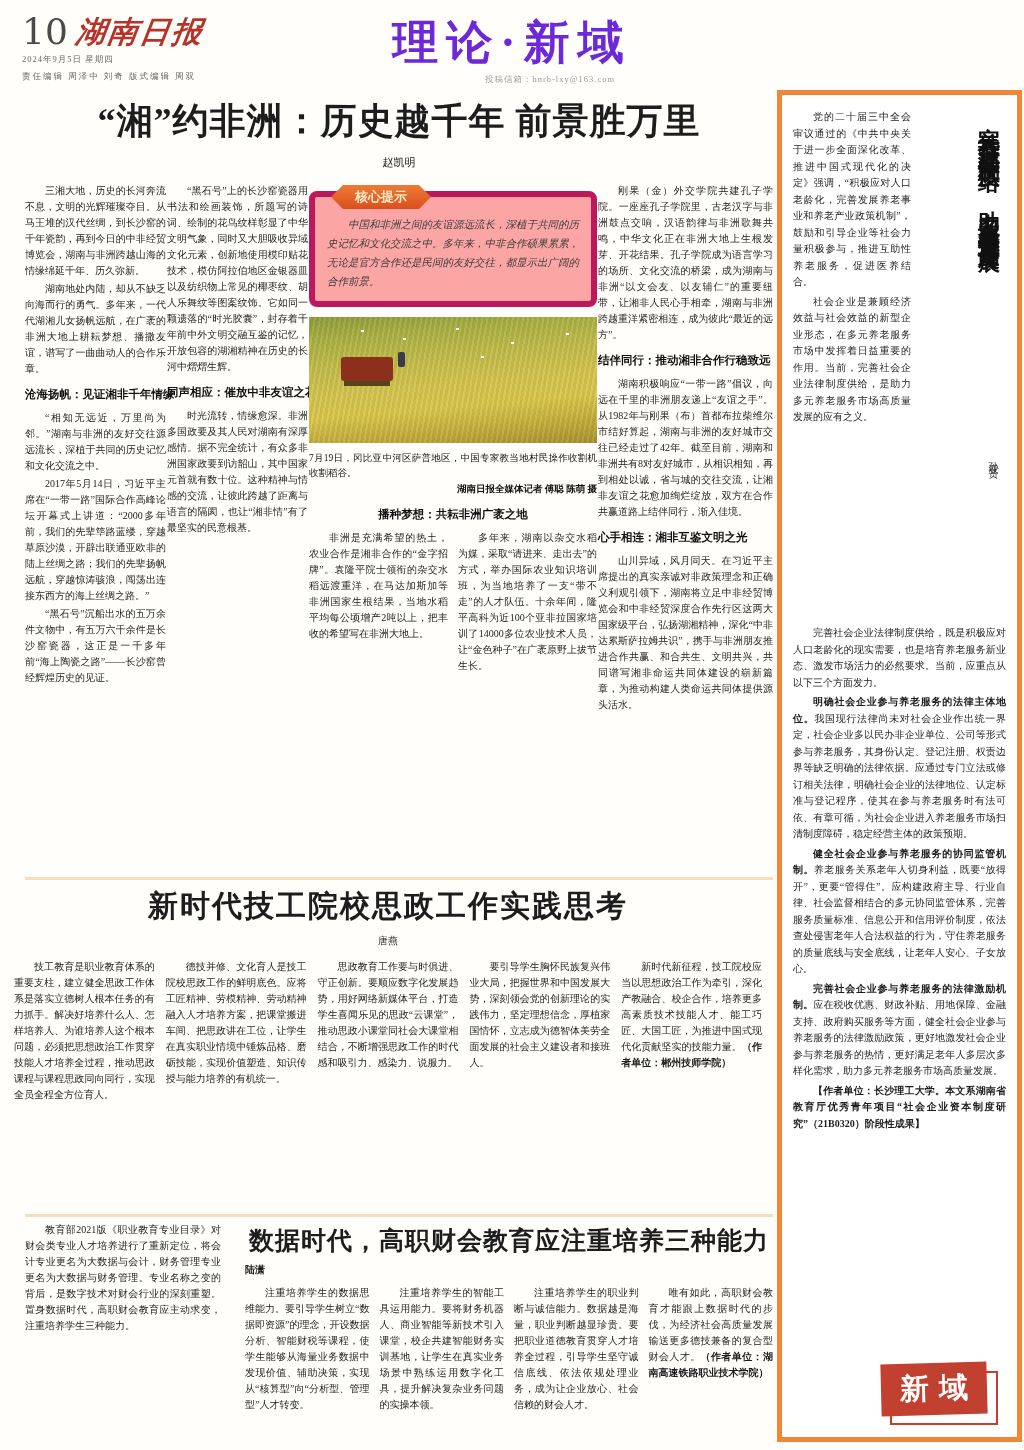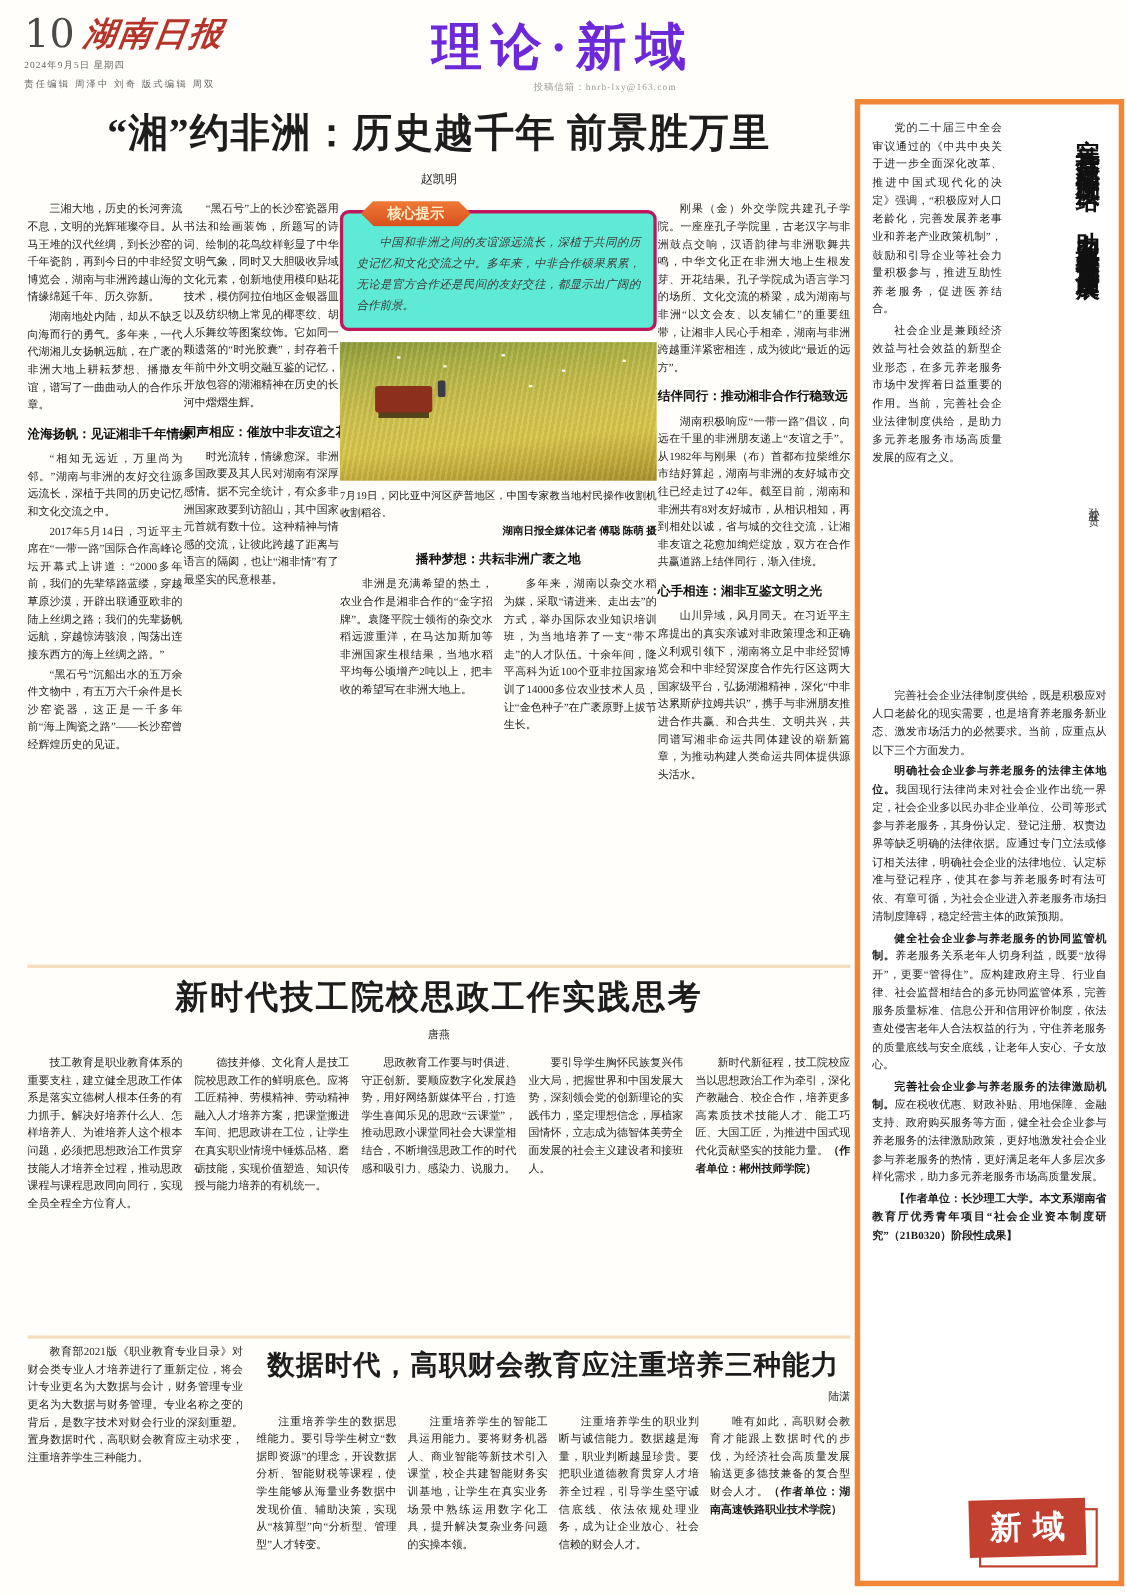--- a/index.html
+++ b/index.html
@@ -25,21 +25,21 @@
   .colA,.colB{width:141px;flex:none;}
   .colM{width:288px;flex:none;}
   .colE{flex:1;min-width:0;}
   p.bp{font-size:10px;line-height:16px;text-align:justify;text-indent:2em;margin:0 0 2px;}
   h3.sub{font-size:11.5px;font-weight:bold;font-family:"Liberation Sans","DejaVu Sans",sans-serif;
          margin:10px 0 8px;color:#111;white-space:nowrap;}
   .mid-sub{text-align:center;}
   .attr{font-weight:bold;}
 
   
-  .tipbox{position:relative;background:#5eead4;border:3px solid #be185d;border-radius:8px;
+  .tipbox{position:relative;background:#fca5a5;border:6px solid #be185d;border-radius:8px;
           padding:18px 12px 10px;margin-top:8px;}
   .tiplabel{position:absolute;top:-12px;left:16px;background:linear-gradient(180deg,#ef7b36,#d94f1e);
             color:#fdeec9;font-family:"Liberation Sans","DejaVu Sans",sans-serif;font-weight:bold;font-size:13px;
             padding:3px 24px;clip-path:polygon(12px 0,calc(100% - 12px) 0,100% 50%,calc(100% - 12px) 100%,12px 100%,0 50%);}
   .tiptext{font-size:10.5px;line-height:19px;font-style:italic;color:#3d3d3d;text-align:justify;text-indent:2em;}
 
   
   .photo{position:relative;height:126px;margin-top:10px;overflow:hidden;
          background:linear-gradient(175deg,#8f9c3e 0%,#aab043 16%,#c2bb4a 34%,#d3c44e 52%,#d9c64b 68%,#c4ad3c 84%,#a8912f 100%);}
   .photo .texture{position:absolute;inset:0;background:repeating-linear-gradient(100deg,rgba(255,255,255,.07) 0 2px,rgba(0,0,0,.05) 2px 5px);}
@@ -51,32 +51,32 @@
   .cap{font-size:9.5px;line-height:15px;margin-top:8px;text-align:justify;color:#111;}
   .cap .credit{display:block;text-align:right;margin-top:1px;font-weight:bold;}
   .midcols{display:flex;gap:10px;}
   .midcol{width:139px;flex:none;}
 
   
   .div1{position:absolute;left:25px;top:877px;width:748px;border-top:3px solid #f6ddc2;}
   .div2{position:absolute;left:25px;top:1214px;width:748px;border-top:3px solid #f6ddc2;}
 
   
-  .art2{position:absolute;left:25px;top:886px;width:748px;}
+  .art2{position:absolute;left:14px;top:886px;width:748px;}
   .a2-head{font-size:30px;font-weight:900;text-align:center;letter-spacing:2px;white-space:nowrap;}
   .a2-byline{text-align:center;font-size:10px;margin-top:7px;}
   .a2-cols{display:flex;gap:11px;margin-top:11px;height:236px;overflow:hidden;}
   .a2-col{flex:1;min-width:0;}
 
   
-  .art3{position:absolute;left:25px;top:1222px;width:748px;height:222px;display:flex;gap:12px;overflow:hidden;}
+  .art3{position:absolute;left:25px;top:1222px;width:748px;height:222px;display:flex;gap:24px;overflow:hidden;}
   .a3-intro{width:196px;flex:none;}
   .a3-right{flex:1;min-width:0;}
   .a3-head{font-size:25px;font-weight:900;text-align:center;letter-spacing:1px;white-space:nowrap;margin-top:2px;}
-  .a3-byline{text-align:right;font-size:10px;margin:6px 0 8px;}
+  .a3-byline{text-align:left;font-size:10px;margin:6px 0 8px;font-weight:bold;}
   .a3-cols{display:flex;gap:10px;height:152px;overflow:hidden;}
   .a3-col{flex:1;min-width:0;}
 
   
   .rart{position:absolute;left:777px;top:90px;width:245px;height:1352px;border:5px solid #f18636;
         background:#fff;box-sizing:border-box;padding:14px 11px 68px 11px;overflow:hidden;}
   .rt-top{display:flex;height:508px;overflow:hidden;}
   .rt-top-text{width:118px;flex:none;}
   .rt-top-text p{font-size:10px;line-height:16.5px;text-align:justify;text-indent:2em;margin:0 0 3px;}
   .vh{flex:1;writing-mode:vertical-rl;text-orientation:upright;display:flex;}

